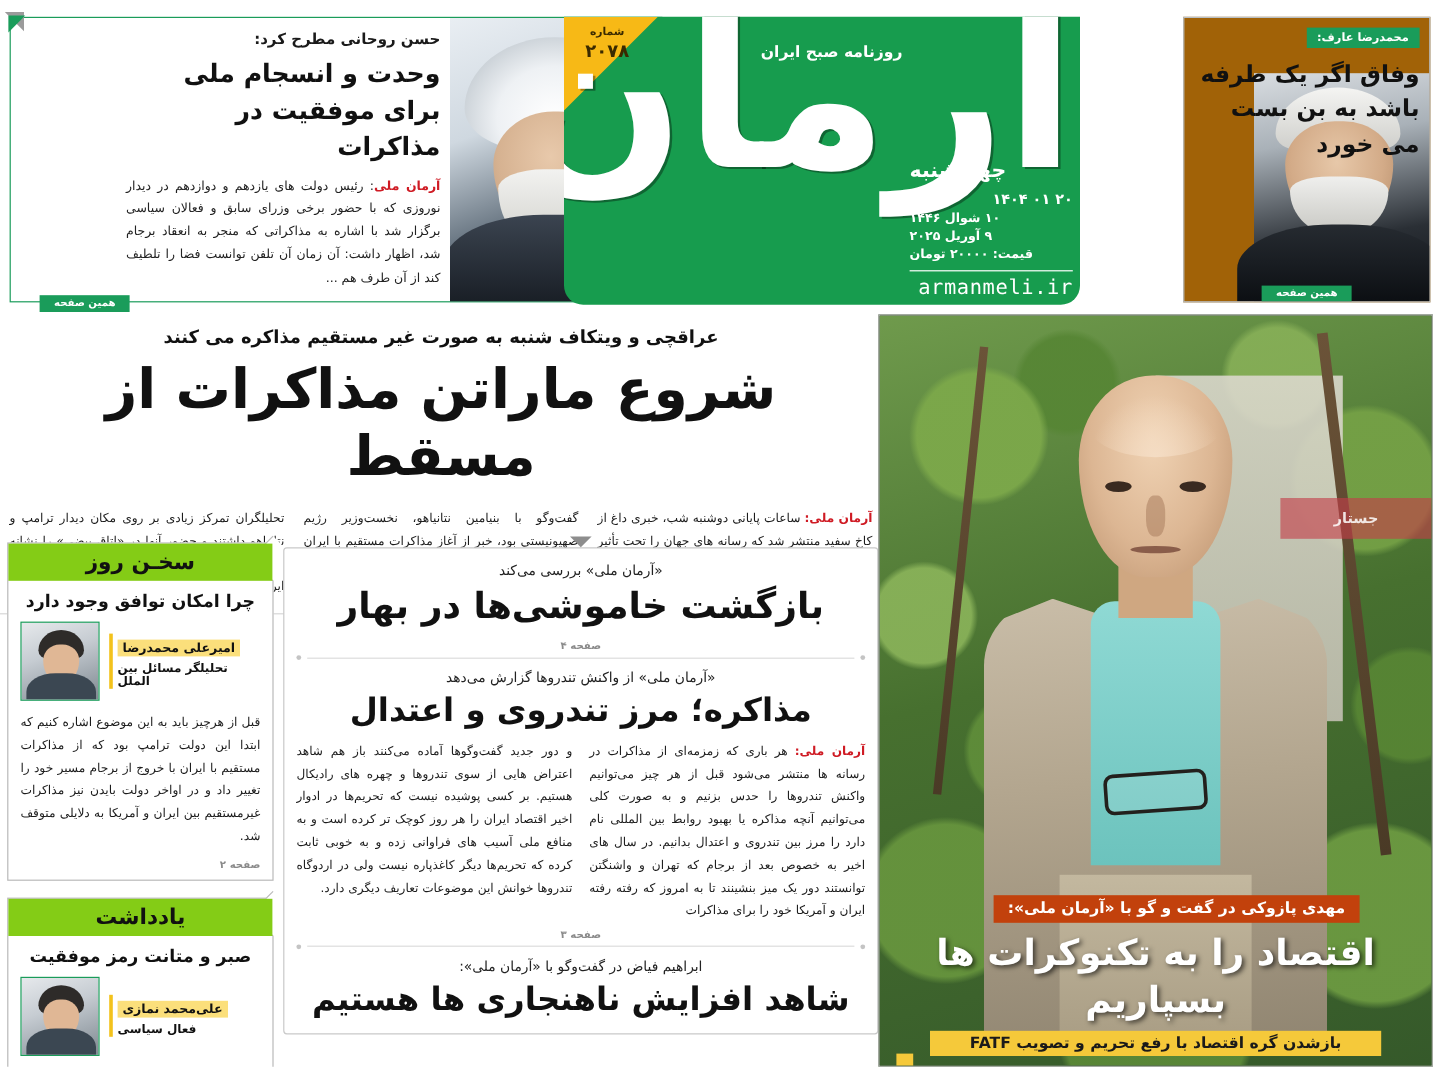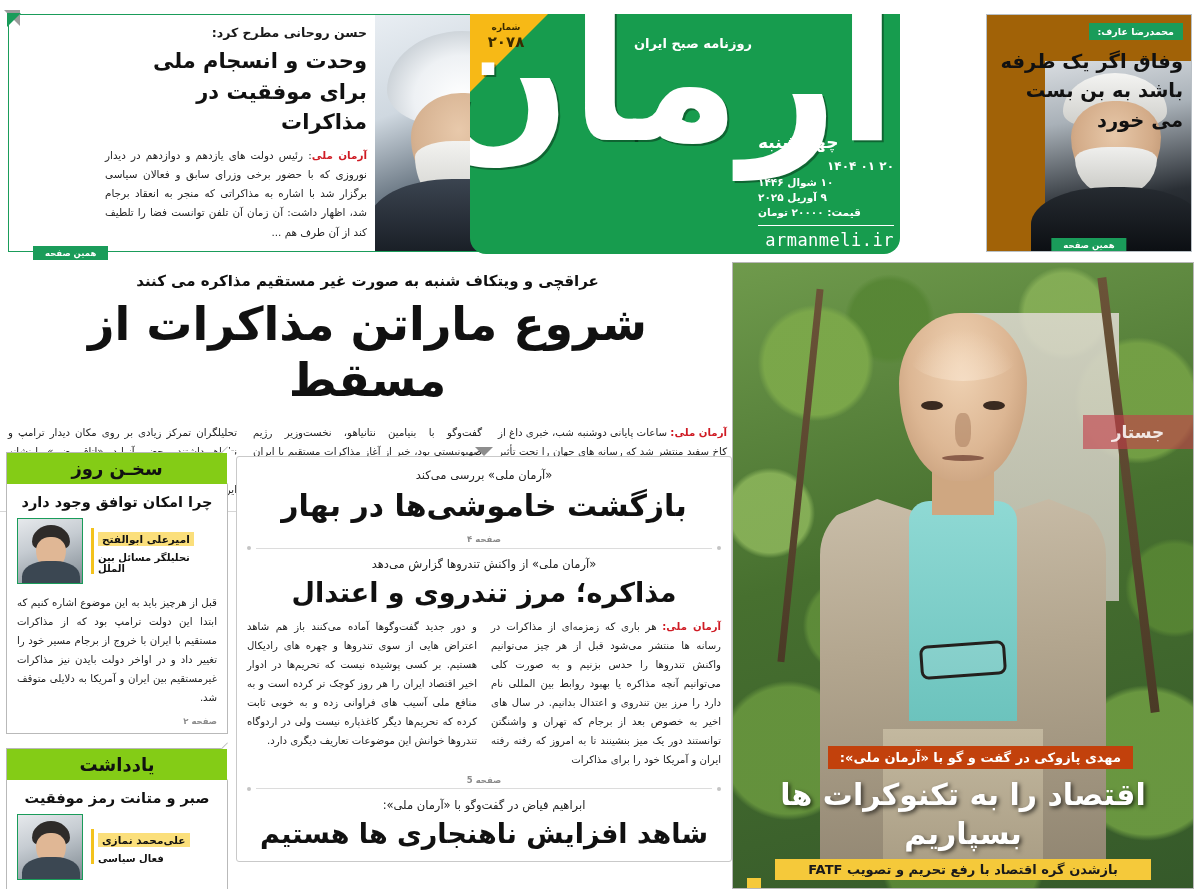--- a/index.html
+++ b/index.html
@@ -297,24 +297,24 @@
   .feature .glasses {
     position:absolute; left:50%; top:330px; transform:translateX(-50%) rotate(-4deg);
     width:86px; height:34px; border:3px solid #23201d; border-radius:8px;
     background: rgba(255,255,255,.12);
   }
   .feature .trousers {
     position:absolute; left:50%; bottom:-6px; transform:translateX(-50%);
     width:160px;height:150px; background: linear-gradient(180deg,#c3b89f 0%,#a79b82 100%);
   }
   .watermark {
-    position:absolute; right:0; top:152px; width:110px; height:34px;
+    position:absolute; right:0; top:152px; width:126px; height:34px;
     background: rgba(196,62,72,.62);
     display:flex; align-items:center; justify-content:center;
-    color:rgba(255,255,255,.85); font-size:17px; font-weight:800; direction:rtl;
+    color:rgba(255,255,255,.85); font-size:12px; font-weight:800; direction:rtl;
     letter-spacing:-1px;
   }
   .feat-caption { position:absolute; left:0; right:0; bottom:8px; padding:0 14px; }
   .feat-kicker {
     display:inline-block; background:#c2410c; color:#fff; font-size:13px; font-weight:800;
     padding:4px 12px; direction:rtl; margin-right:46px;
   }
   .feat-head {
     font-size:30px; font-weight:700; color:#fff; direction:rtl; text-align:center;
     line-height:1.3; text-shadow: 2px 2px 4px rgba(0,0,0,.65); padding:6px 0 4px;
@@ -403,21 +403,21 @@
     </div>
   </div>
 
   <div class="sidebar">
 
     <div class="sb-card notch">
       <div class="sb-strip">سخـن روز</div>
       <div class="sb-title">چرا امکان توافق وجود دارد</div>
       <div class="sb-author">
         <div class="meta">
-          <span class="nm">امیرعلی ابوالفتح</span>
+          <span class="nm">امیرعلی محمدرضا</span>
           <div class="role">تحلیلگر مسائل بین الملل</div>
         </div>
         <div class="pic">
           <span class="h"></span>
           <span class="f"></span>
           <span class="b"></span>
         </div>
       </div>
       <div class="sb-body">قبل از هرچیز باید به این موضوع اشاره کنیم که ابتدا این دولت ترامپ بود که از مذاکرات مستقیم با ایران با خروج از برجام مسیر خود را تغییر داد و در اواخر دولت بایدن نیز مذاکرات غیرمستقیم بین ایران و آمریکا به دلایلی متوقف شد.</div>
       <div class="sb-ref">صفحه ۲</div>
@@ -454,21 +454,21 @@
       </div>
     </div>
 
     <div class="art">
       <div class="k">«آرمان ملی» از واکنش تندروها گزارش می‌دهد</div>
       <div class="h sm">مذاکره؛ مرز تندروی و اعتدال</div>
       <div class="art-cols">
         <div class="c"><span class="brand-red">آرمان ملی:</span><span> هر باری که زمزمه‌ای از مذاکرات در رسانه ها منتشر می‌شود قبل از هر چیز می‌توانیم واکنش تندروها را حدس بزنیم و به صورت کلی می‌توانیم آنچه مذاکره یا بهبود روابط بین المللی نام دارد را مرز بین تندروی و اعتدال بدانیم. در سال های اخیر به خصوص بعد از برجام که تهران و واشنگتن توانستند دور یک میز بنشینند تا به امروز که رفته رفته ایران و آمریکا خود را برای مذاکرات</span></div>
         <div class="c">و دور جدید گفت‌وگوها آماده می‌کنند باز هم شاهد اعتراض هایی از سوی تندروها و چهره های رادیکال هستیم. بر کسی پوشیده نیست که تحریم‌ها در ادوار اخیر اقتصاد ایران را هر روز کوچک تر کرده است و به منافع ملی آسیب های فراوانی زده و به خوبی ثابت کرده که تحریم‌ها دیگر کاغذپاره نیست ولی در اردوگاه تندروها خوانش این موضوعات تعاریف دیگری دارد.</div>
       </div>
-      <div class="divider-wrap">صفحه 5</div>
+      <div class="divider-wrap">صفحه ۳</div>
       <div class="divider">
         <span class="dt"></span>
         <span class="ln"></span>
         <span class="dt"></span>
       </div>
     </div>
 
     <div class="art">
       <div class="k">ابراهیم فیاض در گفت‌وگو با «آرمان ملی»:</div>
       <div class="h sm">شاهد افزایش ناهنجاری ها هستیم</div>

